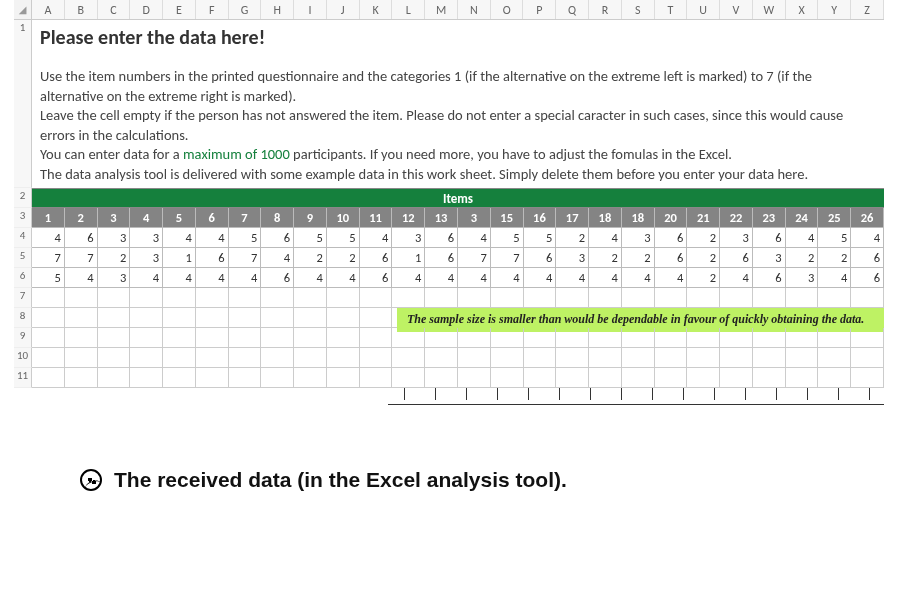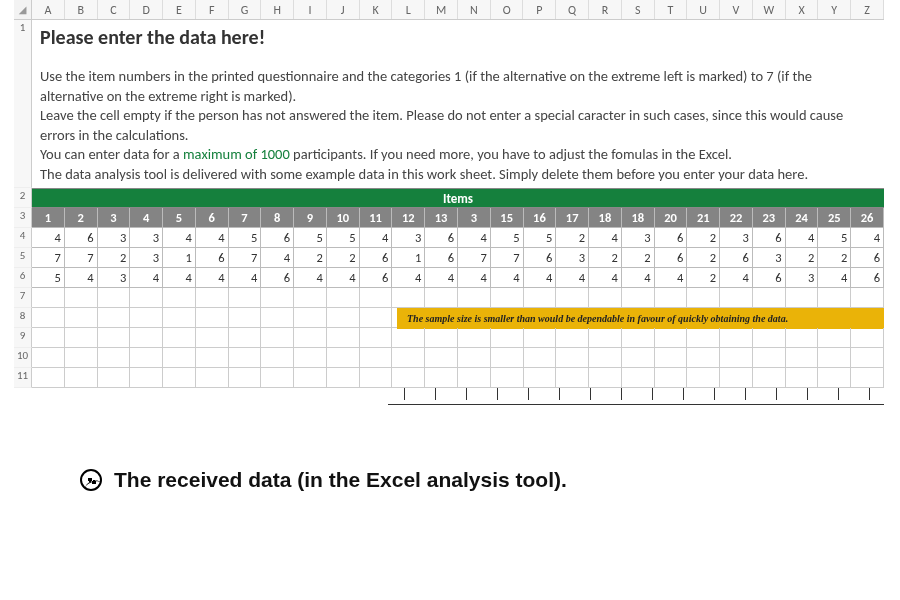--- a/index.html
+++ b/index.html
@@ -12,21 +12,21 @@
   .rh { width:18px; border-right:1px solid #ccc; border-bottom:1px solid #eee; font-size:11px; color:#666; text-align:center; background:#f7f7f7; display:flex; align-items:flex-start; justify-content:center; padding-top:1px;}
   .cellarea { flex:1; position:relative; }
   .instr { padding:4px 8px 4px 8px; font-size:14.5px; line-height:1.35; color:#444; }
   .instr h2 { font-size:20px; font-weight:bold; color:#333; margin-bottom:16px; }
   .instr b { font-weight:normal; color:#15803d; }
   .items-bar { height:20px; background:#15803d; color:#fff; display:flex; align-items:center; justify-content:center; font-size:13px; font-weight:bold; border-top:1px solid #888; border-bottom:1px solid #888;}
   .grid { display:grid; grid-template-columns: repeat(26, 1fr); }
   .grid .c { border-right:1px solid #bbb; border-bottom:1px solid #bbb; height:20px; font-size:12.5px; display:flex; align-items:center; justify-content:flex-end; padding-right:3px; }
   .grid .c.hdr { background:#848484; color:#fff; font-weight:bold; justify-content:center; padding-right:0; }
   .grid .c.empty { }
-  .note { position:absolute; left:365px; top:0; right:0; font-family: "Comic Sans MS", cursive; font-size:10px; font-style:italic; font-weight:bold; color:#222; line-height:1.3; padding:4px 10px; background:#eab308; }
+  .note { position:absolute; left:365px; top:0; right:0; font-family: "Comic Sans MS", cursive; font-size:12px; font-style:italic; font-weight:bold; color:#222; line-height:1.3; padding:4px 10px; background:#bef264; }
   .emptyrows .c { border-right:1px solid #ccc; border-bottom:1px solid #ccc; }
   .tickrow .c { border-right:none; border-bottom:none; position:relative; }
   .tickrow .c::after { content:""; position:absolute; left:50%; top:-6px; width:1px; height:12px; background:#333;}
   .tickline { height:1px; background:#333; margin-top:-10px;}
   .caption-wrap { display:flex; align-items:center; gap:12px; margin:60px 40px 12px 80px; }
   .caption-icon { width:22px; height:22px; border:2px solid #000; border-radius:50%; position:relative; flex:0 0 22px; }
   .caption-icon::before { content:""; position:absolute; width:14px; height:14px; left:3px; top:3px; border-radius:50%; background:
     radial-gradient(circle at 35% 40%, #000 2px, transparent 2px),
     radial-gradient(circle at 65% 60%, #000 2px, transparent 2px);
   }

